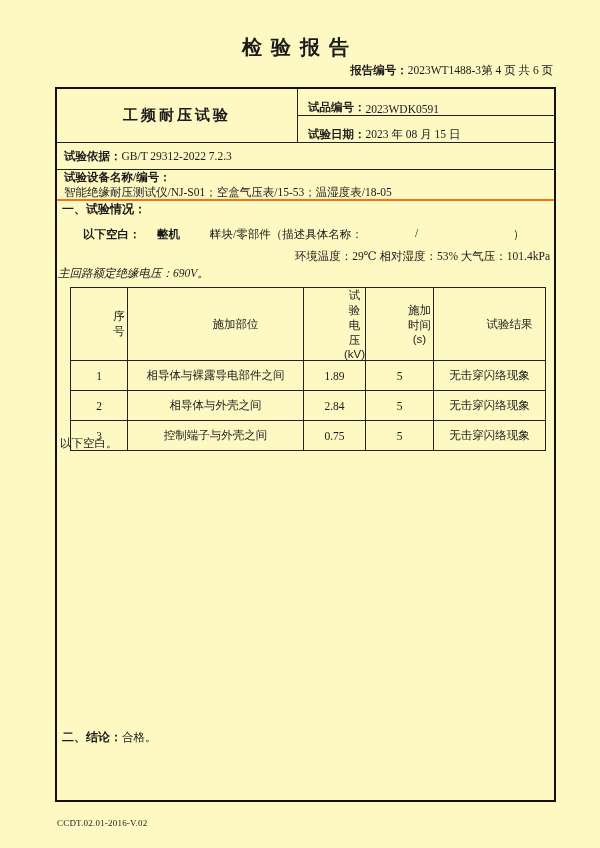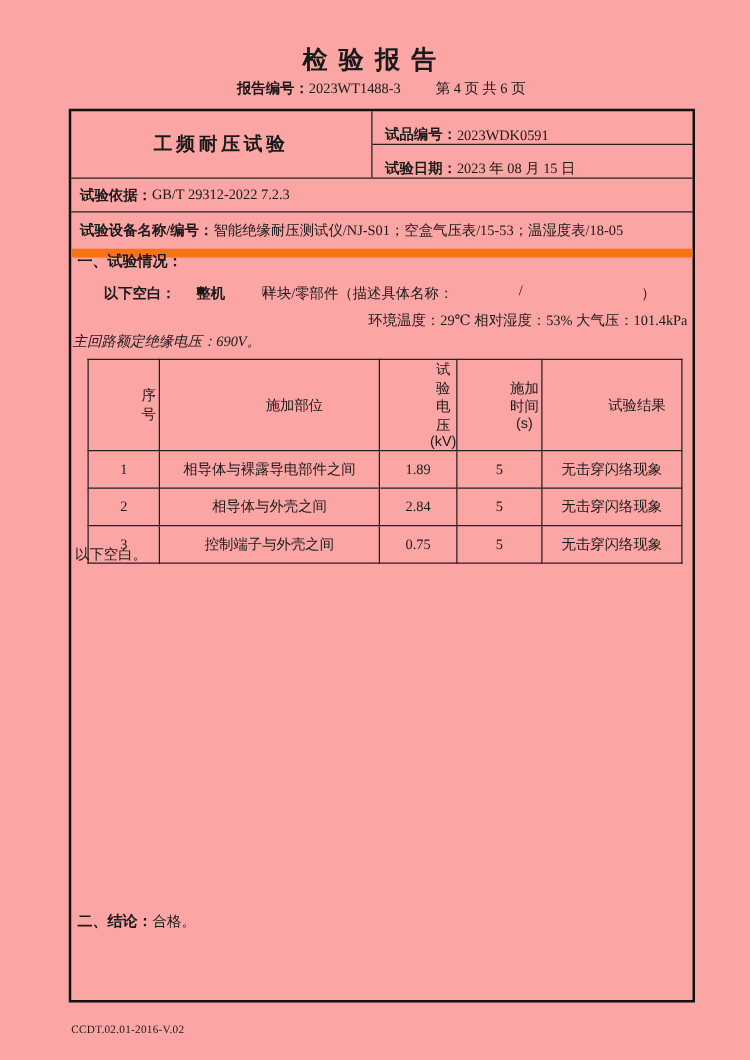--- a/index.html
+++ b/index.html
@@ -1,34 +1,33 @@
 <!DOCTYPE html>
 <html lang="zh"><head>
 <meta charset="utf-8">
 <style>
   html,body{margin:0;padding:0;background:#888;}
   .page{
     position:relative;
     width:600px;height:848px;
-    background:#fca5a5;
+    background:#fef9c3;
     font-family:"Liberation Serif","DejaVu Serif",serif;
     color:#1a1a1a;
     overflow:hidden;
   }
   .title{
     position:absolute;top:34px;left:0;width:100%;
     text-align:center;
     font-size:20px;font-weight:bold;
     letter-spacing:9px;
   }
   .hdr-line{
     position:absolute;top:63px;left:57px;width:496px;
-    display:flex;justify-content:center;
+    display:flex;justify-content:flex-end;
     font-size:11.5px;
-    gap:28px;
   }
   .hdr-line .lbl{font-weight:bold;}
   .frame{
     position:absolute;left:55px;top:87px;
     width:501px;height:715px;
     border:2px solid #111;
     box-sizing:border-box;
   }
   .hdr-row{height:53px;border-bottom:1px solid #222;display:flex;}
   .cell-name{
@@ -36,21 +35,21 @@
     border-right:1px solid #222;
     display:flex;align-items:center;justify-content:center;
     font-size:15px;font-weight:bold;letter-spacing:3px;
     box-sizing:border-box;
   }
   .cell-right{flex:1;display:flex;flex-direction:column;font-size:11.5px;}
   .cell-right .sub{flex:1;display:flex;align-items:flex-end;padding-left:10px;}
   .cell-right .sub1{border-bottom:1px solid #222;}
   .lbl{font-weight:bold;}
   .basis-row{height:26px;border-bottom:1px solid #222;display:flex;align-items:center;padding-left:7px;font-size:11.5px;}
-  .equip-row{height:29px;border-bottom:7px solid #f97316;display:flex;align-items:center;padding-left:7px;font-size:11.5px;}
+  .equip-row{height:29px;border-bottom:2px solid #f97316;display:flex;padding-left:7px;font-size:11.5px;flex-direction:column;}
   .abs{position:absolute;font-size:11.5px;white-space:nowrap;}
   .sec-heading{font-weight:bold;font-size:12px;}
   .obj-line span{position:absolute;top:0;white-space:nowrap;}
   .env-line{text-align:right;}
   table.vtest{
     position:absolute;top:198px;left:13px;
     border-collapse:collapse;table-layout:fixed;
     width:475px;
     font-size:11.5px;
   }

